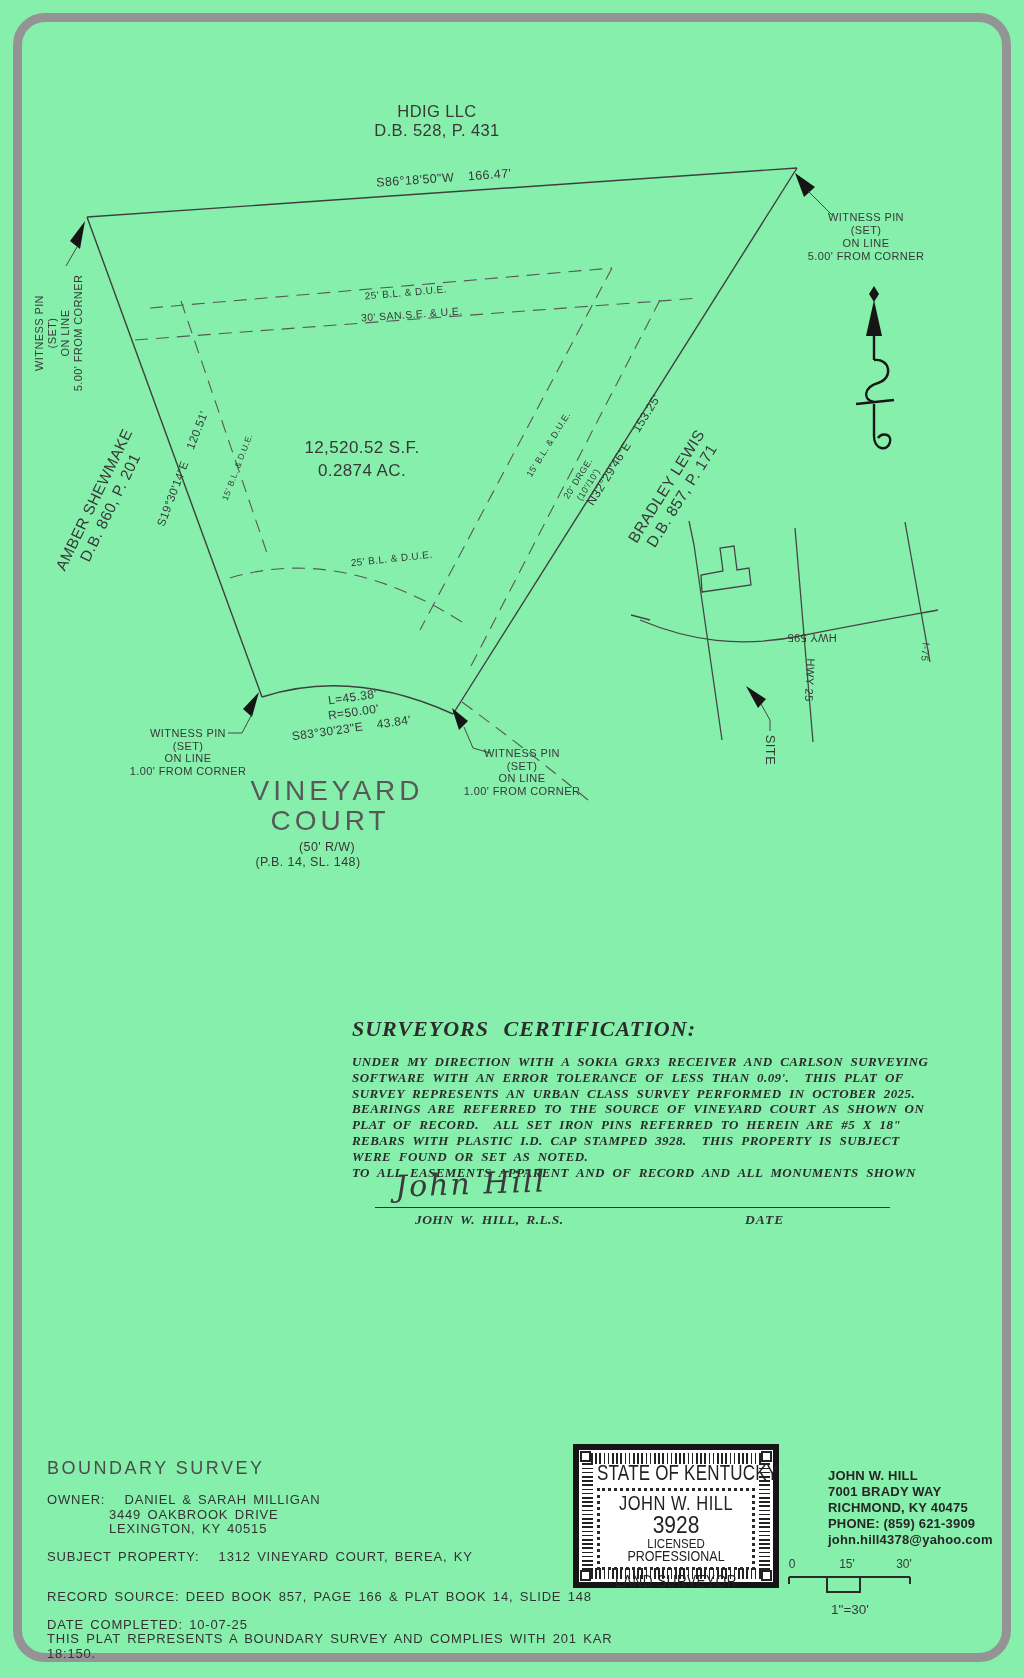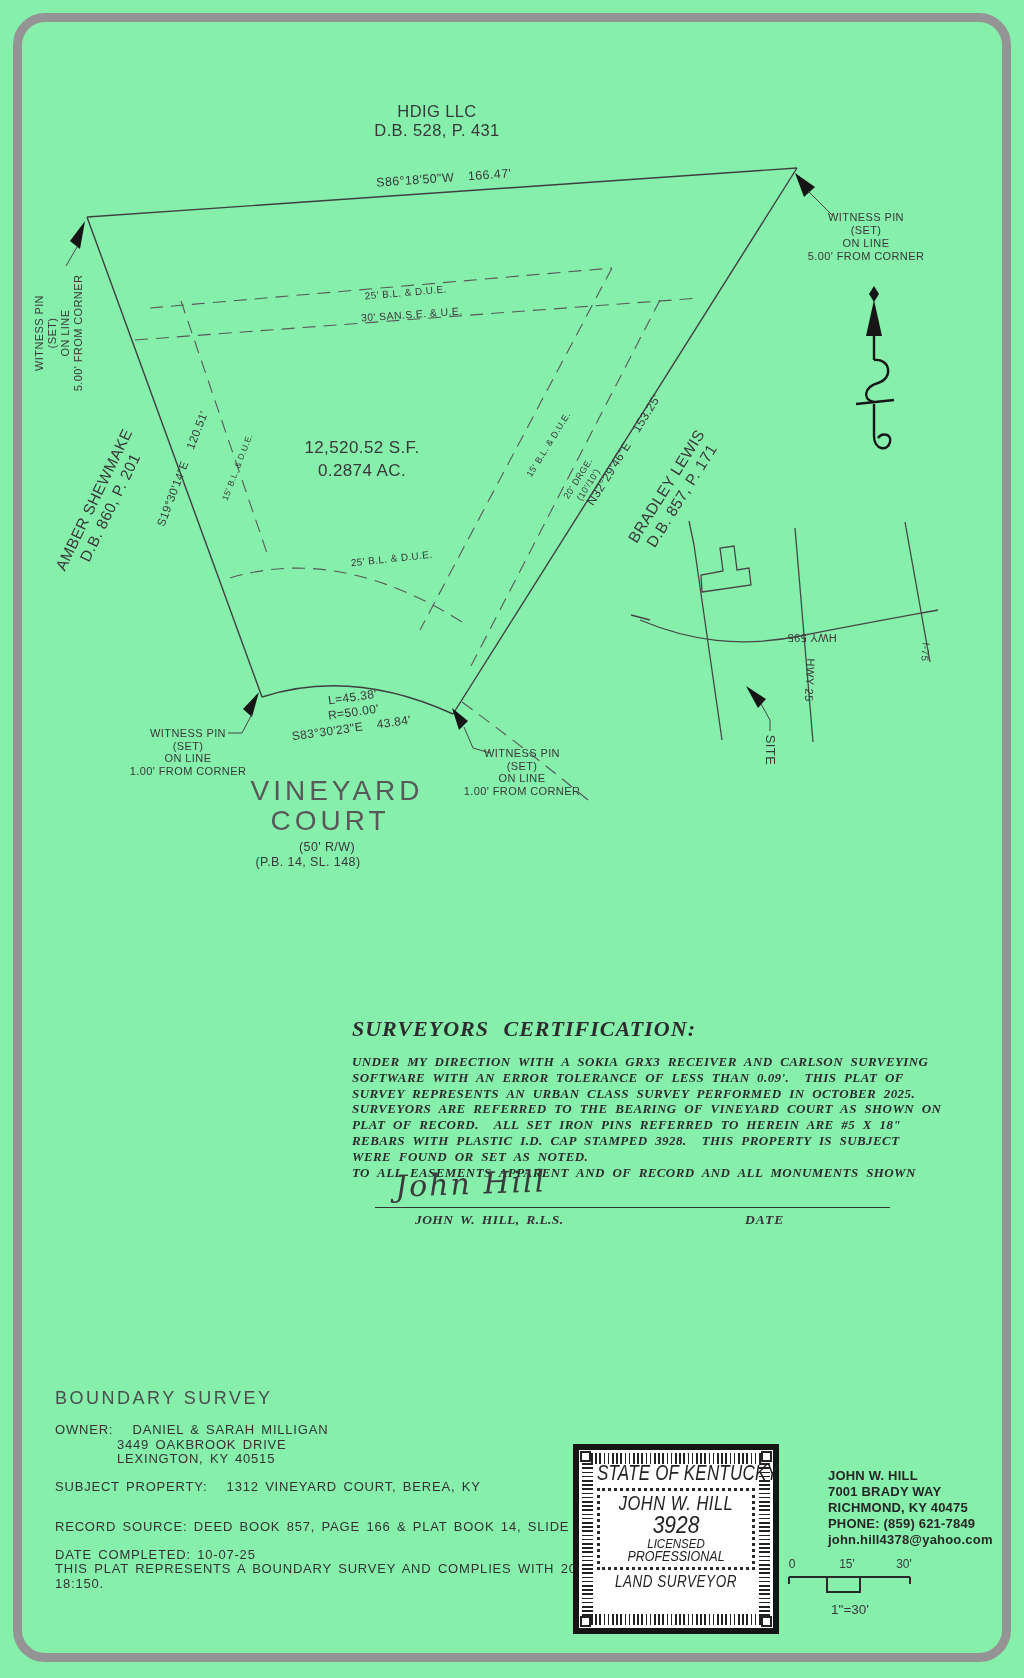--- a/index.html
+++ b/index.html
@@ -22,28 +22,28 @@
         font-style:italic;font-weight:bold;color:#2c2c2c;}
   .cert-title{font-size:22px;letter-spacing:1px;word-spacing:8px;margin-bottom:12px;}
   .cert-body div{font-size:13px;line-height:15.8px;letter-spacing:0.4px;word-spacing:4px;white-space:pre;}
   .sig{position:absolute;left:395px;top:1166px;font-family:"DejaVu Serif",serif;font-style:italic;
        font-size:30px;color:#3a3a3a;letter-spacing:2px;transform:rotate(-2deg);}
   .sigline{position:absolute;left:375px;top:1207px;width:515px;border-top:1.6px solid #333;}
   .signer{position:absolute;left:375px;top:1212px;font-family:"Liberation Serif",serif;font-style:italic;
           font-weight:bold;font-size:13.5px;letter-spacing:0.4px;word-spacing:3px;margin-left:40px;}
   .datelbl{position:absolute;left:745px;top:1212px;font-family:Liberation Serif, serif;font-style:italic;
           font-weight:bold;font-size:13.5px;letter-spacing:1px;}
-  .summary{position:absolute;left:47px;top:1388px;color:#333;margin-left:8px;}
+  .summary{position:absolute;left:47px;top:1458px;color:#333;}
   .summary div{white-space:pre;}
   .sum-title{font-size:18px;letter-spacing:2.5px;color:#4c4c4c;margin-bottom:14px;}
   .sum-line{font-size:13px;letter-spacing:0.8px;word-spacing:2px;line-height:14.5px;}
   .ind{padding-left:62px;}
   .gap{height:13px;}
-  .stamp{position:absolute;left:573px;top:1444px;width:206px;height:190px;border:6px solid #151515;
-         background:#fff;box-sizing:border-box;padding:3px;font-style:italic;}
+  .stamp{position:absolute;left:573px;top:1444px;width:206px;height:144px;border:6px solid #151515;
+         background:#fff;box-sizing:border-box;padding:3px;}
   .hatchbox{position:relative;width:100%;height:100%;}
   .h-top,.h-bot{position:absolute;left:9px;right:9px;height:11px;
      background:repeating-linear-gradient(90deg,#222 0 1.6px,transparent 1.6px 4.2px);}
   .h-top{top:0}.h-bot{bottom:0}
   .h-left,.h-right{position:absolute;top:9px;bottom:9px;width:11px;
      background:repeating-linear-gradient(0deg,#222 0 1.6px,transparent 1.6px 4.2px);}
   .h-left{left:0}.h-right{right:0}
   .csq{position:absolute;width:11px;height:11px;border:2px solid #222;background:#fff;box-sizing:border-box;}
   .stamp-content{position:absolute;left:15px;right:15px;top:11px;bottom:10px;text-align:center;color:#222;}
   .st-state{font-size:17px;transform:scaleY(1.25);letter-spacing:0.2px;white-space:nowrap;}
@@ -181,21 +181,21 @@
       <text x="850" y="1614" font-size="13.5" text-anchor="middle">1"=30'</text>
     </g>
   </svg>
 
   <div class="cert">
     <div class="cert-title">SURVEYORS CERTIFICATION:</div>
     <div class="cert-body">
       <div>UNDER MY DIRECTION WITH A SOKIA GRX3 RECEIVER AND CARLSON SURVEYING</div>
       <div>SOFTWARE WITH AN ERROR TOLERANCE OF LESS THAN 0.09'.  THIS PLAT OF</div>
       <div>SURVEY REPRESENTS AN URBAN CLASS SURVEY PERFORMED IN OCTOBER 2025.</div>
-      <div>SURVEYORS ARE REFERRED TO THE BEARING OF VINEYARD COURT AS SHOWN ON</div>
+      <div>BEARINGS ARE REFERRED TO THE SOURCE OF VINEYARD COURT AS SHOWN ON</div>
       <div>PLAT OF RECORD.  ALL SET IRON PINS REFERRED TO HEREIN ARE #5 X 18"</div>
       <div>REBARS WITH PLASTIC I.D. CAP STAMPED 3928.  THIS PROPERTY IS SUBJECT</div>
       <div>WERE FOUND OR SET AS NOTED.</div>
       <div>TO ALL EASEMENTS APPARENT AND OF RECORD AND ALL MONUMENTS SHOWN</div>
     </div>
   </div>
   <div class="sig">John Hill</div>
   <div class="sigline"></div>
   <div class="signer">JOHN W. HILL, R.L.S.</div>
   <div class="datelbl">DATE</div>
@@ -236,16 +236,16 @@
         </div>
         <div class="st-title">LAND SURVEYOR</div>
       </div>
     </div>
   </div>
 
   <div class="contact">
     <div>JOHN W. HILL</div>
     <div>7001 BRADY WAY</div>
     <div>RICHMOND, KY 40475</div>
-    <div>PHONE: (859) 621-7849</div>
+    <div>PHONE: (859) 621-3909</div>
     <div>john.hill4378@yahoo.com</div>
   </div>
 </div>
 
 </body></html>

